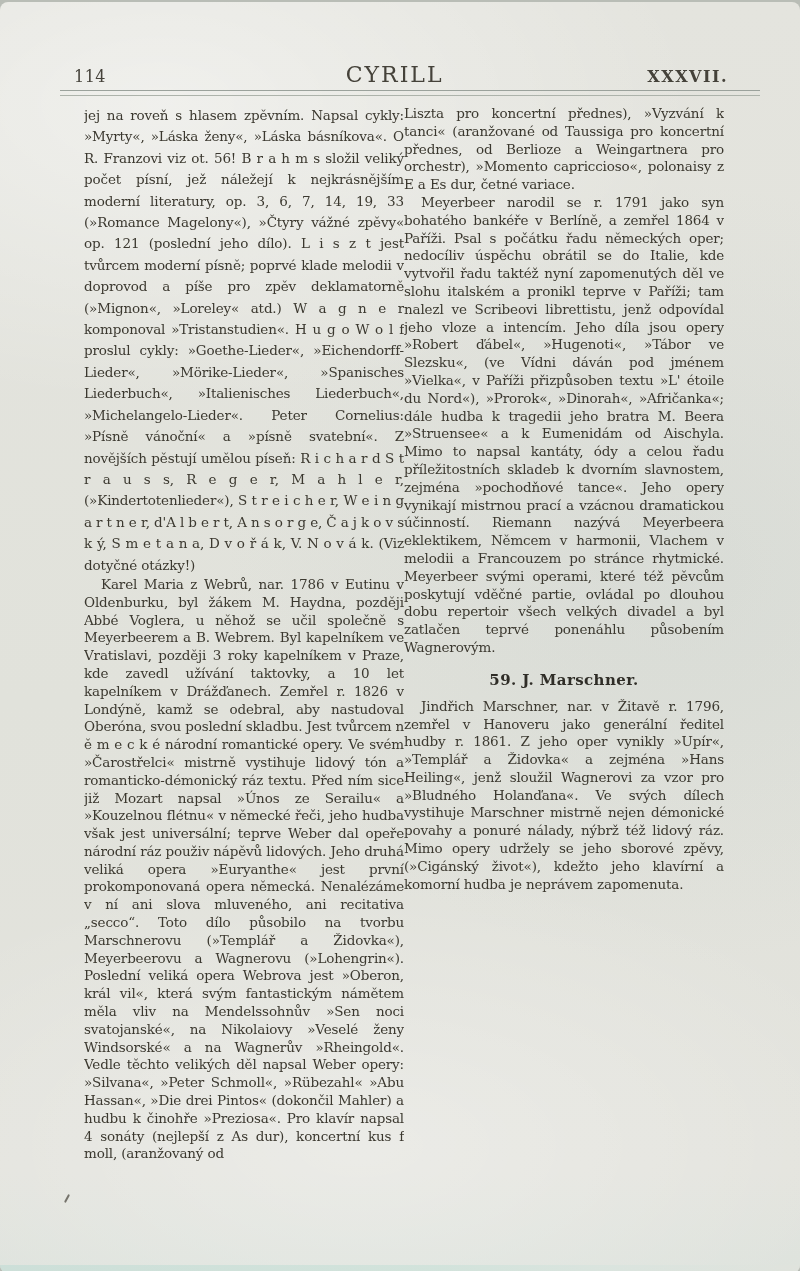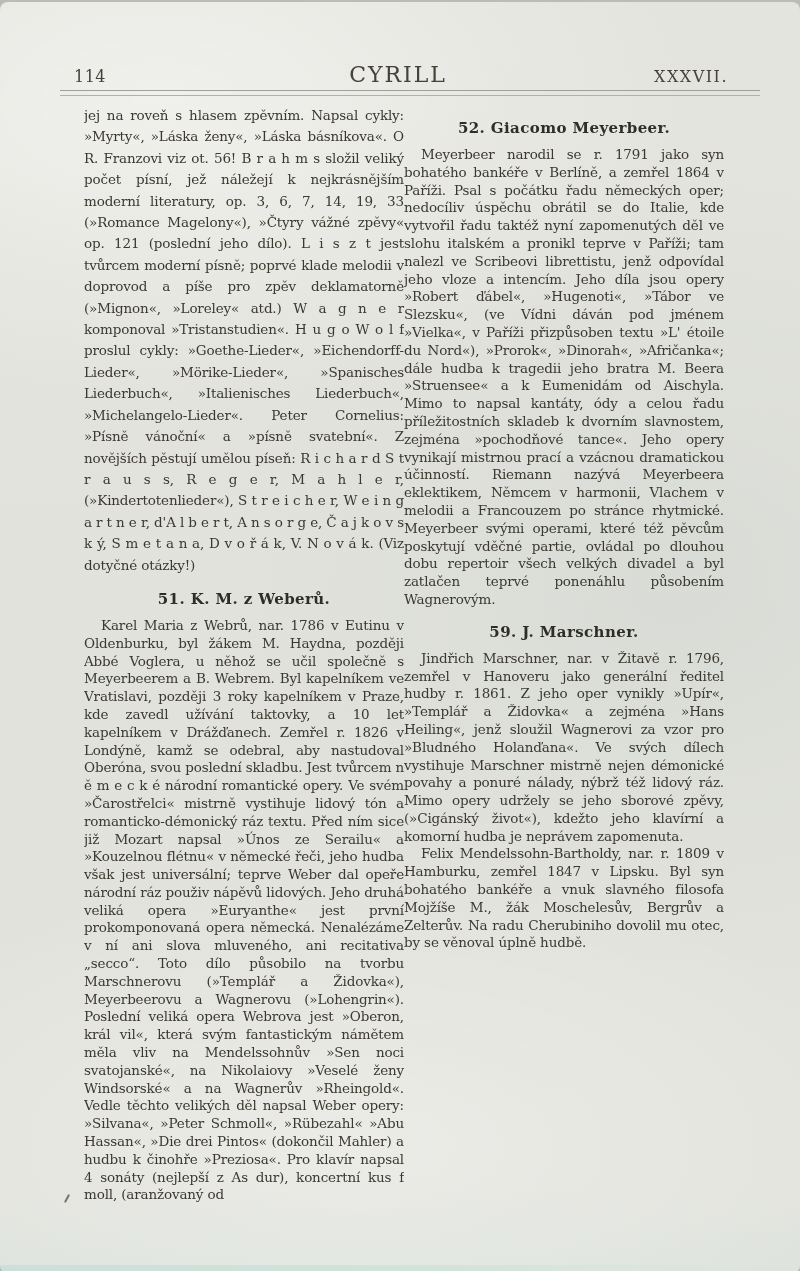--- a/index.html
+++ b/index.html
@@ -52,20 +52,21 @@
     letter-spacing: 0.5px;
     color: #45423a;
   }
   .running-head .journal {
     font-size: 22px;
     letter-spacing: 2px;
     transform: translateX(18px);
   }
   .running-head .issue {
     letter-spacing: 1.5px;
+    font-weight: bold;
   }
   .head-rule {
     position: absolute;
     top: 88px;
     left: 60px;
     right: 40px;
     height: 4px;
     border-top: 1px solid #9ba29c;
     border-bottom: 1px solid #adb3ab;
   }
@@ -116,30 +117,28 @@
     <span class="journal">CYRILL</span>
     <span class="issue">XXXVII.</span>
   </div>
 
   <div class="head-rule"></div>
 
   <div class="columns">
 
     <div class="col">
       <p class="loose">jej na roveň s hlasem zpěvním. Napsal cykly: »Myrty«, »Láska ženy«, »Láska básníkova«. O R. Franzovi viz ot. 56! B r a h m s složil veliký počet písní, jež náležejí k nejkrásnějším moderní literatury, op. 3, 6, 7, 14, 19, 33 (»Romance Magelony«), »Čtyry vážné zpěvy« op. 121 (poslední jeho dílo). L i s z t jest tvůrcem moderní písně; poprvé klade melodii v doprovod a píše pro zpěv deklamatorně (»Mignon«, »Loreley« atd.) W a g n e r komponoval »Tristanstudien«. H u g o  W o l f proslul cykly: »Goethe-Lieder«, »Eichendorff-Lieder«, »Mörike-Lieder«, »Spanisches Liederbuch«, »Italienisches Liederbuch«, »Michelangelo-Lieder«. Peter Cornelius: »Písně vánoční« a »písně svatební«. Z novějších pěstují umělou píseň: R i c h a r d  S t r a u s s, R e g e r, M a h l e r, (»Kindertotenlieder«), S t r e i c h e r, W e i n g a r t n e r, d'A l b e r t, A n s o r g e, Č a j k o v s k ý, S m e t a n a, D v o ř á k, V. N o v á k. (Viz dotyčné otázky!)</p>
-      <h3>51. K. M. z Weberů.</h3>
       <p class="indented">Karel Maria z Webrů, nar. 1786 v Eutinu v Oldenburku, byl žákem M. Haydna, později Abbé Voglera, u něhož se učil společně s Meyerbeerem a B. Webrem. Byl kapelníkem ve Vratislavi, později 3 roky kapelníkem v Praze, kde zavedl užívání taktovky, a 10 let kapelníkem v Drážďanech. Zemřel r. 1826 v Londýně, kamž se odebral, aby nastudoval Oberóna, svou poslední skladbu. Jest tvůrcem n ě m e c k é národní romantické opery. Ve svém »Čarostřelci« mistrně vystihuje lidový tón a romanticko-démonický ráz textu. Před ním sice již Mozart napsal »Únos ze Serailu« a »Kouzelnou flétnu« v německé řeči, jeho hudba však jest universální; teprve Weber dal opeře národní ráz použiv nápěvů lidových. Jeho druhá veliká opera »Euryanthe« jest první prokomponovaná opera německá. Nenalézáme v ní ani slova mluveného, ani recitativa „secco“. Toto dílo působilo na tvorbu Marschnerovu (»Templář a Židovka«), Meyerbeerovu a Wagnerovu (»Lohengrin«). Poslední veliká opera Webrova jest »Oberon, král vil«, která svým fantastickým námětem měla vliv na Mendelssohnův »Sen noci svatojanské«, na Nikolaiovy »Veselé ženy Windsorské« a na Wagnerův »Rheingold«. Vedle těchto velikých děl napsal Weber opery: »Silvana«, »Peter Schmoll«, »Rübezahl« »Abu Hassan«, »Die drei Pintos« (dokončil Mahler) a hudbu k činohře »Preziosa«. Pro klavír napsal 4 sonáty (nejlepší z As dur), koncertní kus f moll, (aranžovaný od</p>
     </div>
 
     <div class="col">
-      <h3>52. Giacomo Meyerbeer.</h3>
+      <p>Liszta pro koncertní přednes), »Vyzvání k tanci« (aranžované od Taussiga pro koncertní přednes, od Berlioze a Weingartnera pro orchestr), »Momento capriccioso«, polonaisy z E a Es dur, četné variace.</p>
       <p class="indented">Meyerbeer narodil se r. 1791 jako syn bohatého bankéře v Berlíně, a zemřel 1864 v Paříži. Psal s počátku řadu německých oper; nedocíliv úspěchu obrátil se do Italie, kde vytvořil řadu taktéž nyní zapomenutých děl ve slohu italském a pronikl teprve v Paříži; tam nalezl ve Scribeovi librettistu, jenž odpovídal jeho vloze a intencím. Jeho díla jsou opery »Robert ďábel«, »Hugenoti«, »Tábor ve Slezsku«, (ve Vídni dáván pod jménem »Vielka«, v Paříži přizpůsoben textu »L' étoile du Nord«), »Prorok«, »Dinorah«, »Afričanka«; dále hudba k tragedii jeho bratra M. Beera »Struensee« a k Eumenidám od Aischyla. Mimo to napsal kantáty, ódy a celou řadu příležitostních skladeb k dvorním slavnostem, zejména »pochodňové tance«. Jeho opery vynikají mistrnou prací a vzácnou dramatickou účinností. Riemann nazývá Meyerbeera eklektikem, Němcem v harmonii, Vlachem v melodii a Francouzem po stránce rhytmické. Meyerbeer svými operami, které též pěvcům poskytují vděčné partie, ovládal po dlouhou dobu repertoir všech velkých divadel a byl zatlačen teprvé ponenáhlu působením Wagnerovým.</p>
       <h3>59. J. Marschner.</h3>
       <p class="indented">Jindřich Marschner, nar. v Žitavě r. 1796, zemřel v Hanoveru jako generální ředitel hudby r. 1861. Z jeho oper vynikly »Upír«, »Templář a Židovka« a zejména »Hans Heiling«, jenž sloužil Wagnerovi za vzor pro »Bludného Holanďana«. Ve svých dílech vystihuje Marschner mistrně nejen démonické povahy a ponuré nálady, nýbrž též lidový ráz. Mimo opery udržely se jeho sborové zpěvy, (»Cigánský život«), kdežto jeho klavírní a komorní hudba je neprávem zapomenuta.</p>
-      <p class="indented">Felix Mendelssohn-Bartholdy, nar. r. 1809 v Hamburku, zemřel 1847 v Lipsku. Byl syn bohatého bankéře a vnuk slavného filosofa Mojžíše M., žák Moschelesův, Bergrův a Zelterův. Na radu Cherubiniho dovolil mu otec, by se věnoval úplně hudbě.</p>
     </div>
 
   </div>
 
   <div class="speck"></div>
   <div class="bottom-strip"></div>
 
 </div>
 
 </body></html>

